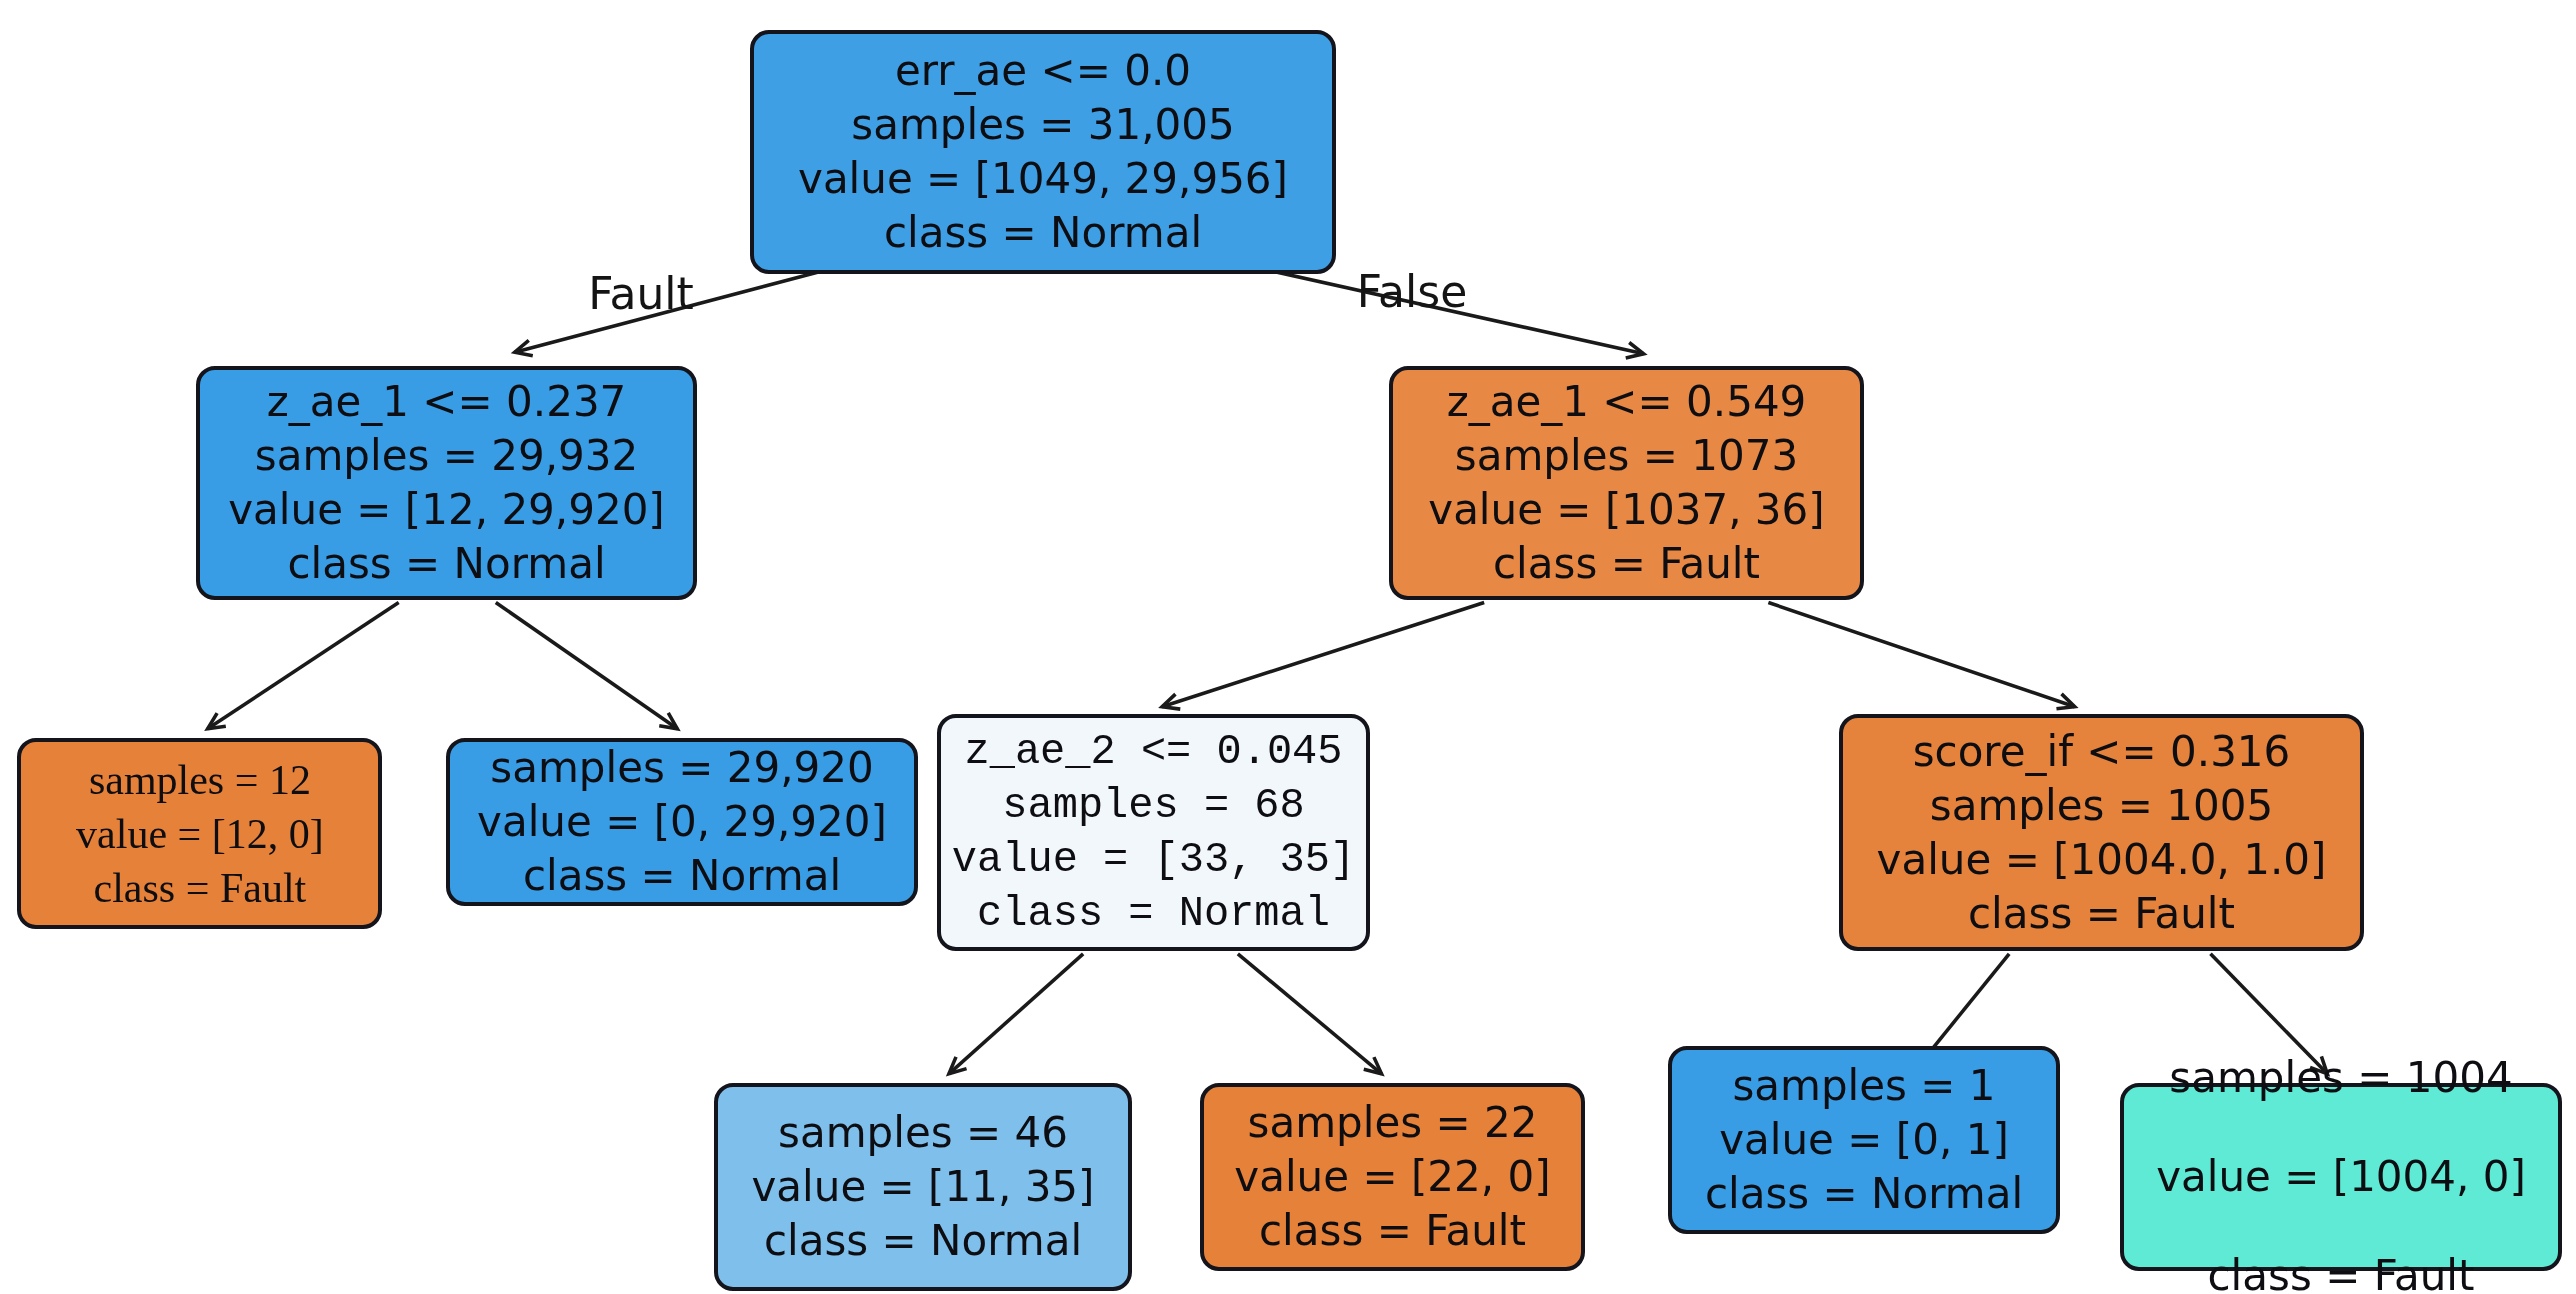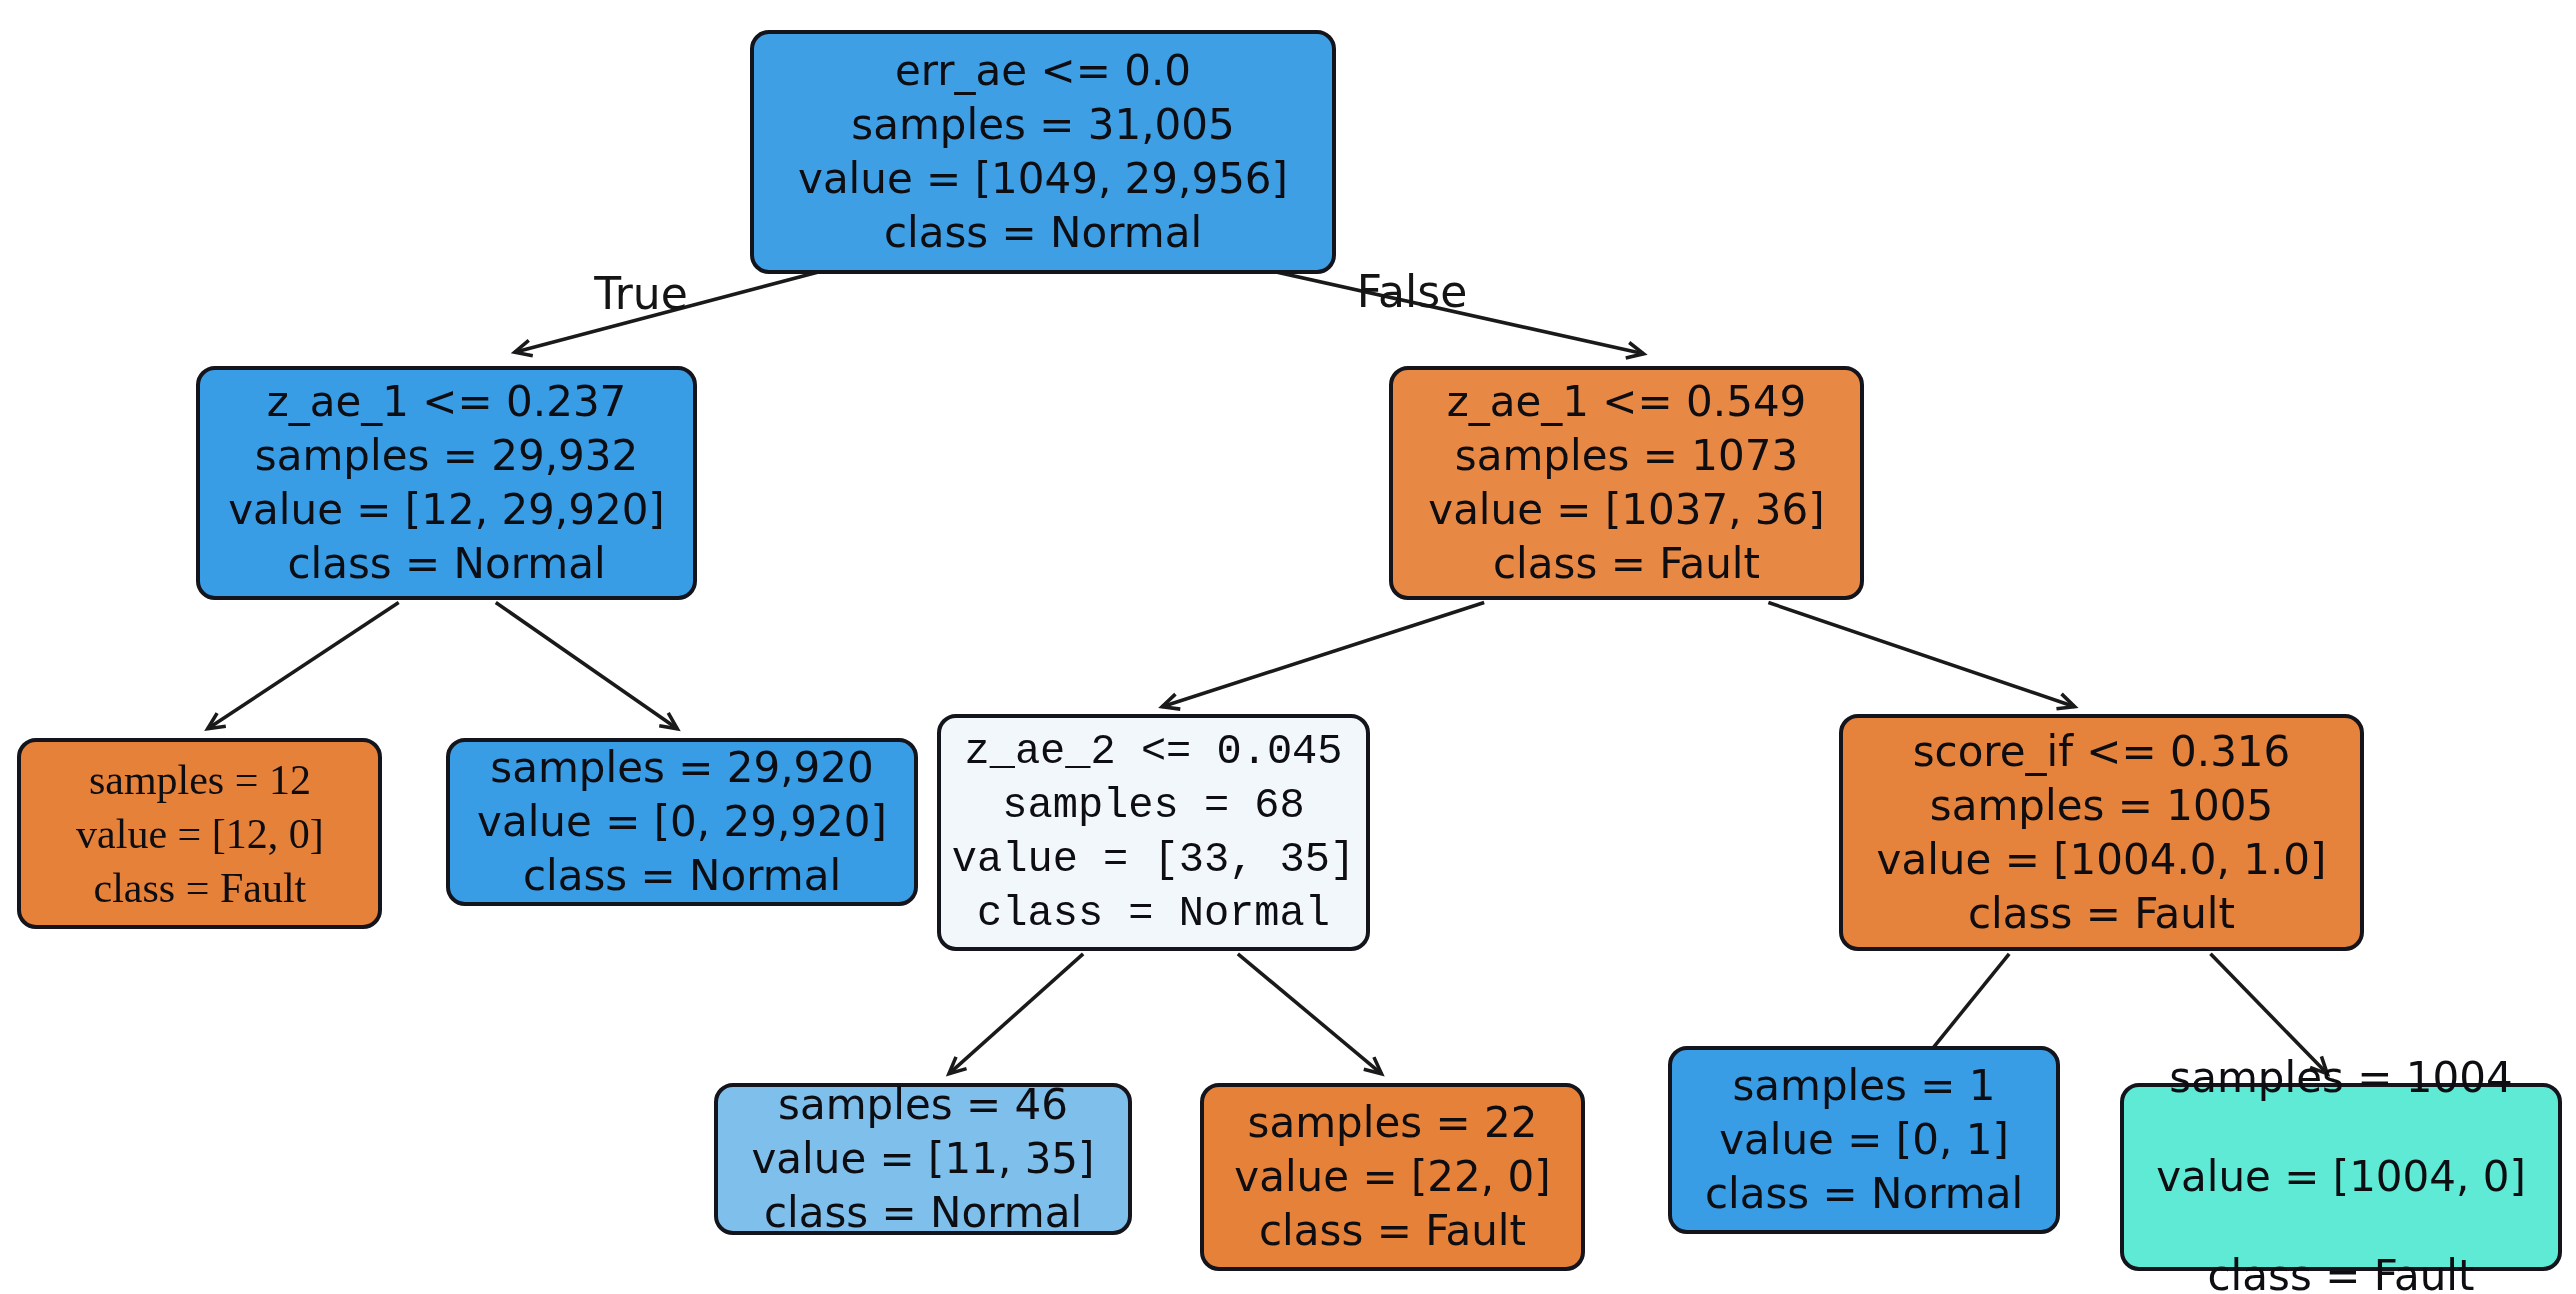--- a/index.html
+++ b/index.html
@@ -44,21 +44,21 @@
     transform: translate(-50%, -50%);
   }
   
   #node-root { left: 750px;  top: 0;   width: 586px; height: 244px; margin-top: 30px; }
   #node-l    { left: 196px;  top: 366px;  width: 501px; height: 234px; }
   #node-r    { left: 1389px; top: 366px;  width: 475px; height: 234px; }
   #node-ll   { left: 17.4px;   top: 738px;  width: 365px; height: 191px; font-family: Liberation Serif, serif; }
   #node-lr   { left: 446px;  top: 738px;  width: 472px; height: 168px; }
   #node-rl   { left: 937px; top: 714px;  width: 433px; height: 237px; }
   #node-rr   { left: 1839px; top: 714px;  width: 525px; height: 237px; }
-  #node-rll  { left: 714px;  top: 1083px; width: 418px; height: 152px; }
+  #node-rll  { left: 714px;  top: 1083px; width: 418px; height: 208px; }
   #node-rlr  { left: 1200px; top: 1083px; width: 385px; height: 188px; }
   #node-rrl  { left: 1668px; top: 1046px; width: 392px; height: 188px; }
   #node-rrr  { left: 2120px; top: 1083px; width: 442px; height: 188px; }
   #label-true  { left: 641px;  top: 294px; }
   #label-false { left: 1412px; top: 292px; }
 </style>
 </head>
 <body>
 
 <div id="canvas">
@@ -76,21 +76,21 @@
       <line x1="628" y1="763" x2="858" y2="923" marker-end="url(#arrow-v)"></line>
       <line x1="1880" y1="763" x2="1472" y2="895" marker-end="url(#arrow-v)"></line>
       <line x1="2240" y1="763" x2="2628" y2="895" marker-end="url(#arrow-v)"></line>
       <line x1="1372" y1="1208" x2="1202" y2="1360" marker-end="url(#arrow-v)"></line>
       <line x1="1568" y1="1208" x2="1750" y2="1360" marker-end="url(#arrow-v)"></line>
       <line x1="2545" y1="1208" x2="2422" y2="1360" marker-end="url(#arrow-v)"></line>
       <line x1="2800" y1="1208" x2="2948" y2="1360" marker-end="url(#arrow-v)"></line>
     </g>
   </svg>
 
-  <span id="label-true" class="edge-label">True</span>
+  <span id="label-true" class="edge-label">Fault</span>
   <span id="label-false" class="edge-label">False</span>
 
   <div id="node-root" class="tree-node" style="background: rgb(63, 159, 228);">
     <div>err_ae &lt;= 0.0</div>
     <div>samples = 31,005</div>
     <div>value = [1049, 29,956]</div>
     <div>class = Normal</div>
   </div>
 
   <div id="node-l" class="tree-node" style="background: rgb(57, 157, 229);">

